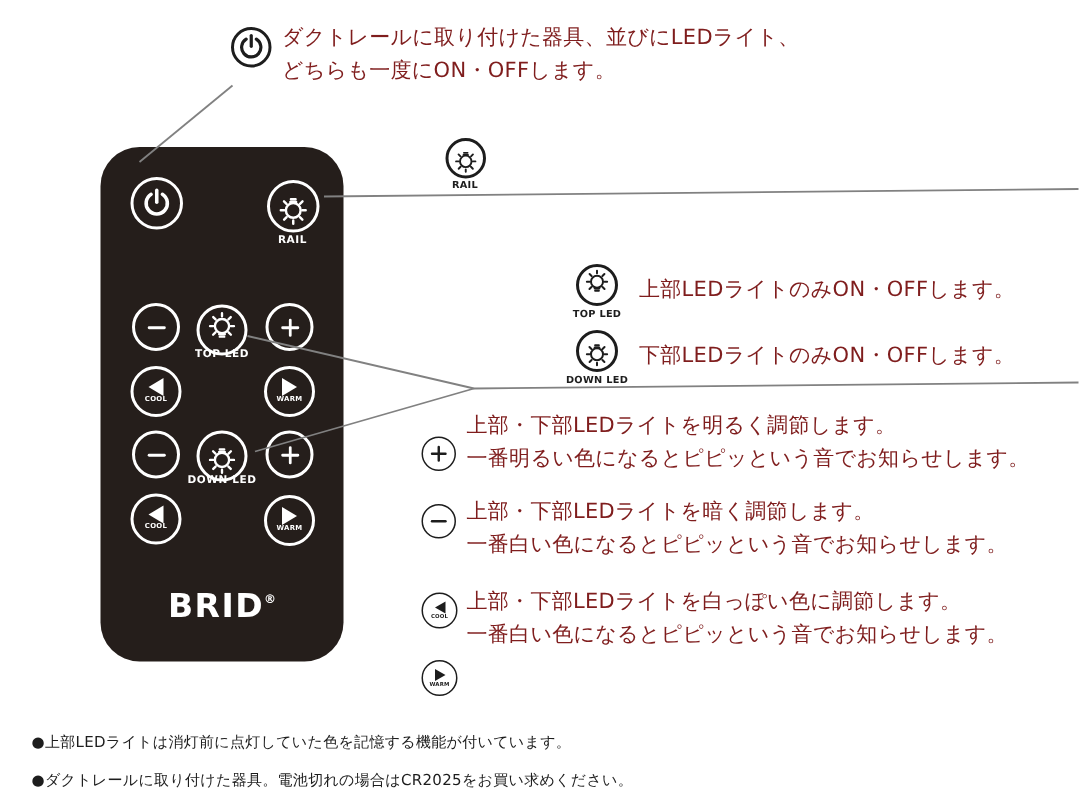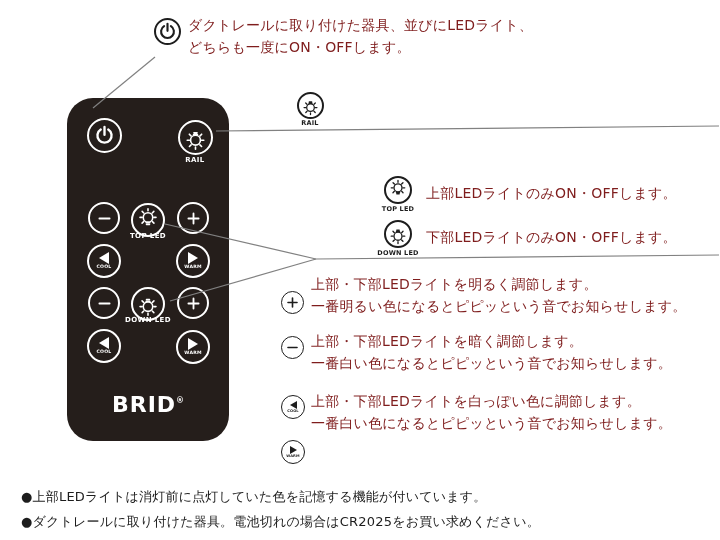--- a/index.html
+++ b/index.html
@@ -51,21 +51,21 @@
   .ilabel{
     position:absolute;width:70px;text-align:center;font-size:6.5px;font-weight:bold;
     letter-spacing:.2px;white-space:nowrap;z-index:2;color:#1d1d1d;
   }
   .ann-text{
     position:absolute;font-size:14px;line-height:21.5px;letter-spacing:.2px;
     white-space:nowrap;z-index:2;color:#7f1d1d;
   }
   
   .note{
-    position:absolute;left:21px;font-size:13px;letter-spacing:.2px;
+    position:absolute;left:21px;font-size:10px;letter-spacing:.2px;
     white-space:nowrap;color:#1d1d1d;z-index:2;
   }
 </style>
 </head>
 <body>
 
 <svg width="0" height="0" style="position:absolute">
   <defs>
     <symbol id="ic-power" viewBox="0 0 24 24">
       <path d="M12 2.2 V11.2" fill="none" stroke="currentColor" stroke-width="2.7" stroke-linecap="round"></path>

